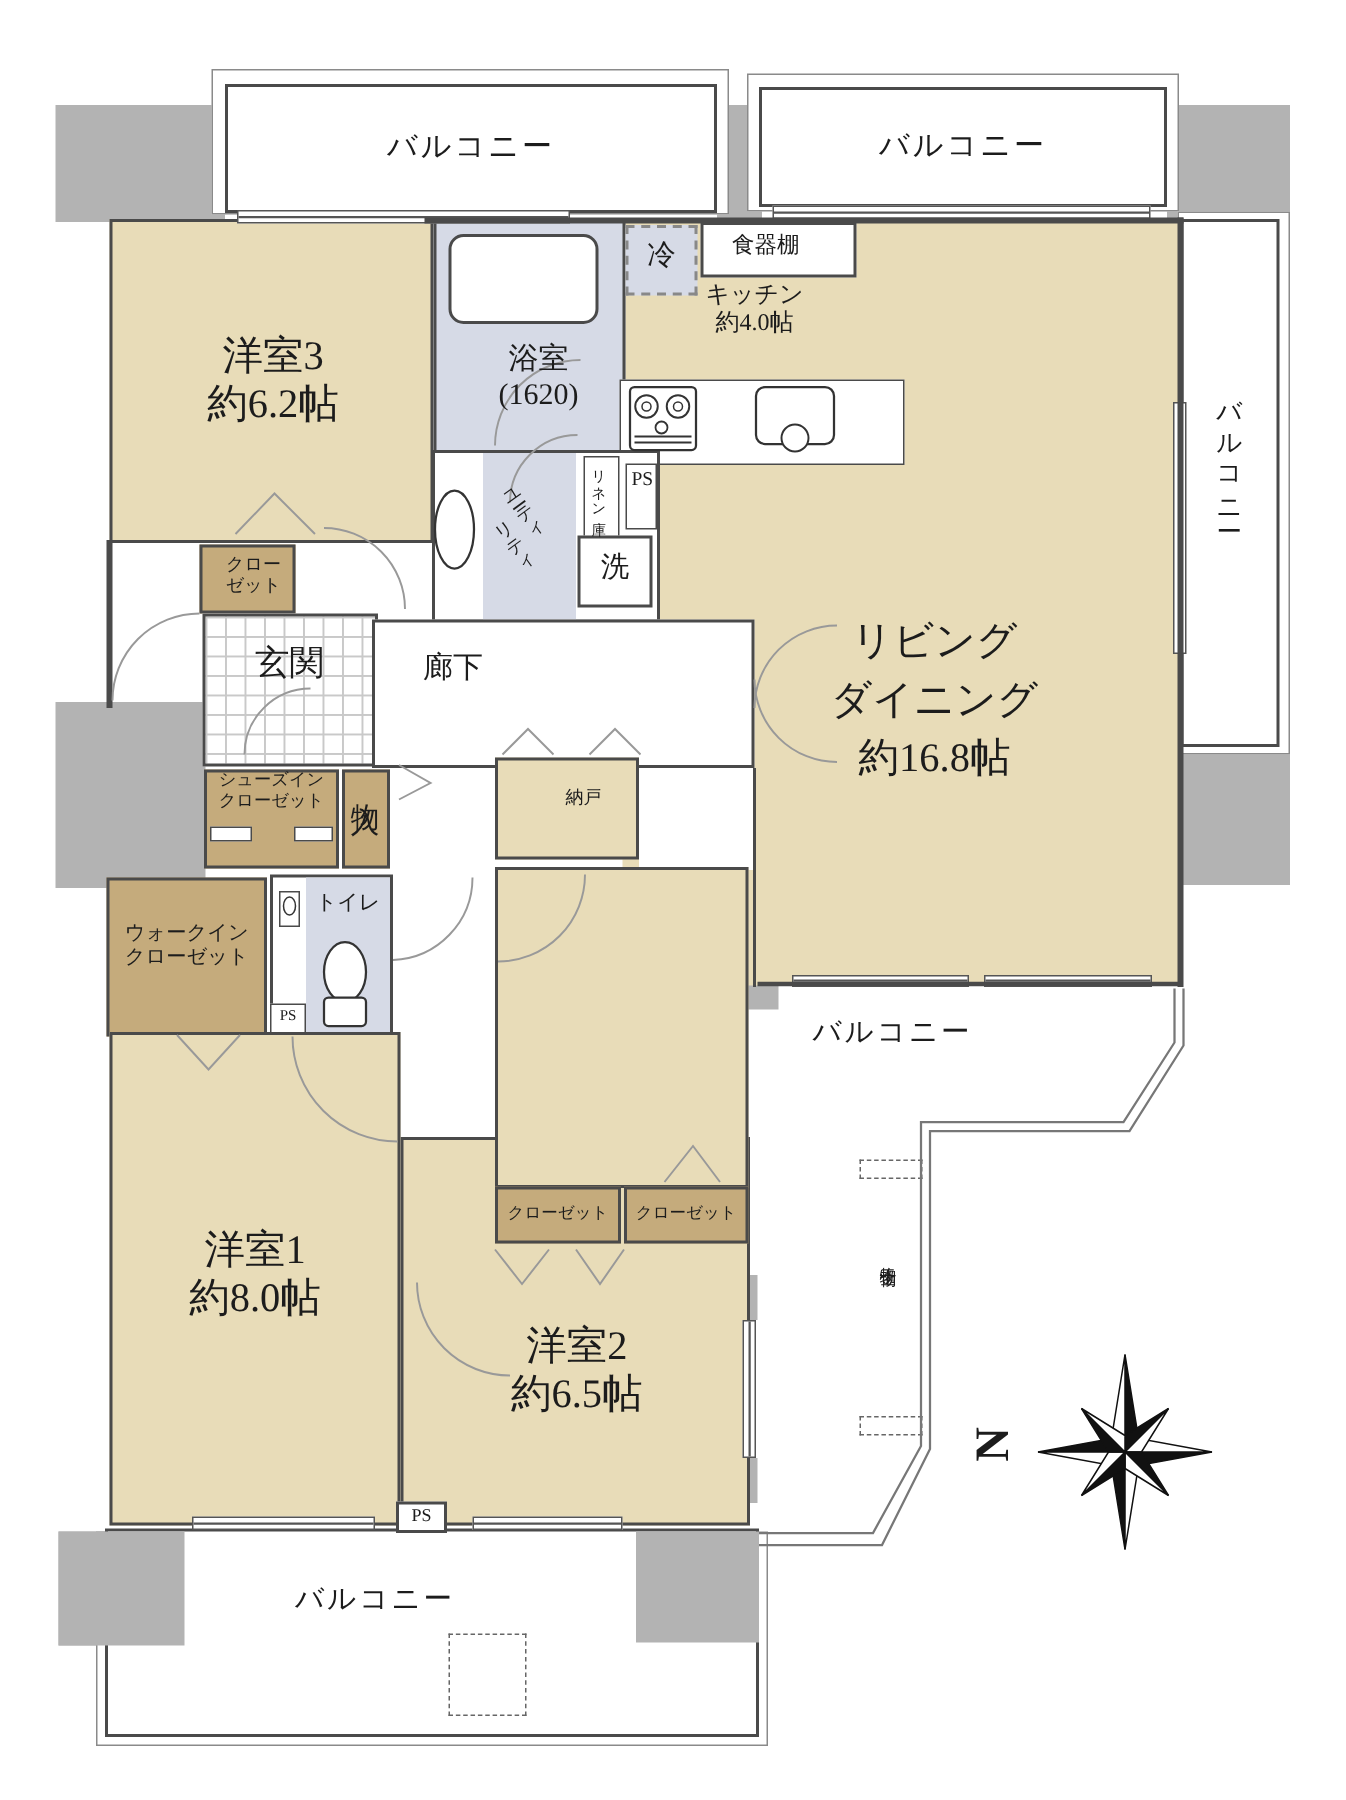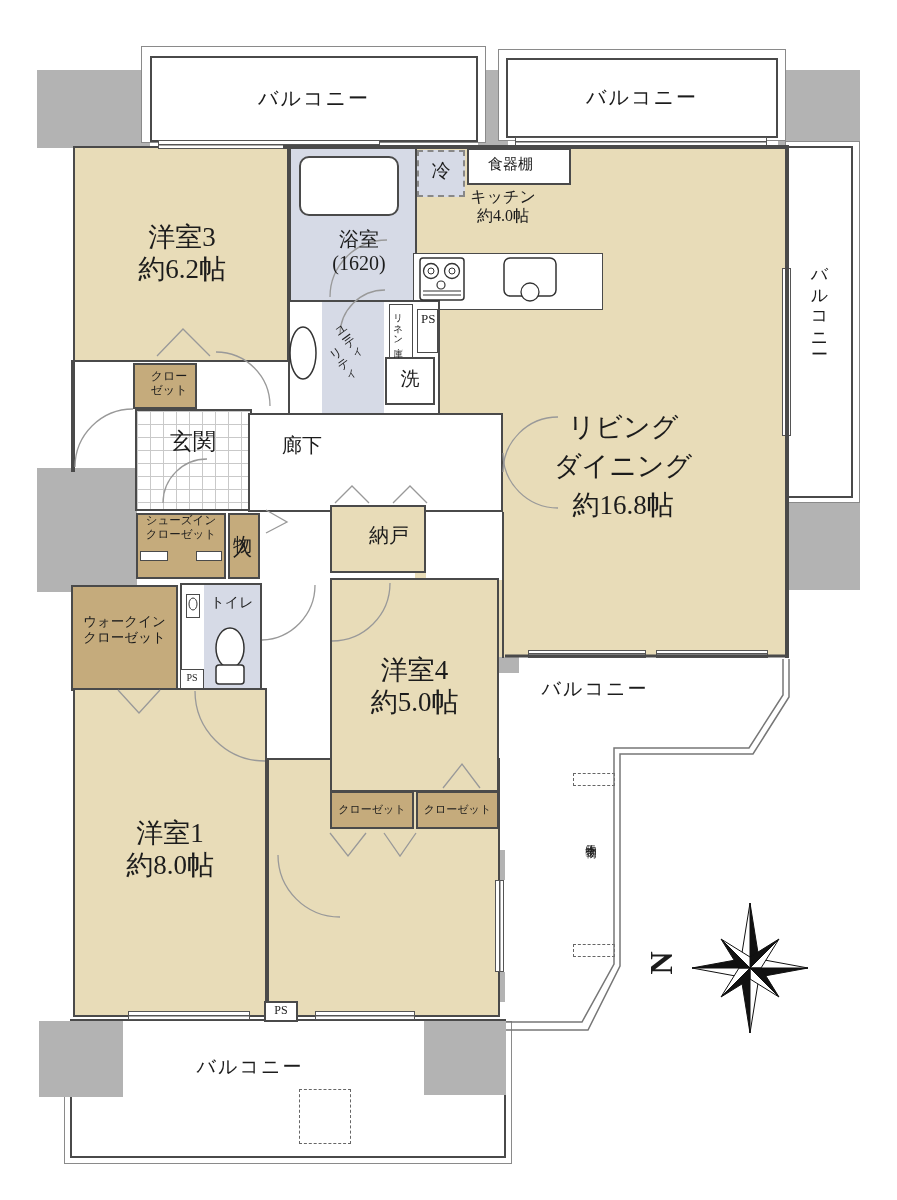--- a/index.html
+++ b/index.html
@@ -186,40 +186,40 @@
   <div class="lbl" style="left:120px;top:1056px;width:260px;font-size:19px;letter-spacing:2px">バルコニー</div>
 
   <div class="lbl" style="left:77px;top:222px;width:210px;font-size:27px">
     <div>洋室3</div>
     <div>約6.2帖</div>
   </div>
   <div class="lbl" style="left:73px;top:818px;width:194px;font-size:27px">
     <div>洋室1</div>
     <div>約8.0帖</div>
   </div>
-  <div class="lbl" style="left:330px;top:655px;width:169px;font-size:27px">
-    <div>洋室4</div>
-    <div>約5.0帖</div>
+  <div class="lbl" style="left:268px;top:882px;width:233px;font-size:27px">
+    <div>洋室2</div>
+    <div>約6.5帖</div>
   </div>
   <div class="lbl" style="left:523px;top:408px;width:200px;font-size:27px;line-height:1.45">
     <div>リビング</div>
     <div>ダイニング</div>
     <div>約16.8帖</div>
   </div>
   <div class="lbl" style="left:413px;top:188px;width:180px;font-size:16px">
     <div>キッチン</div>
     <div>約4.0帖</div>
   </div>
   <div class="lbl" style="left:309px;top:228px;width:100px;font-size:20px">
     <div>浴室</div>
     <div>(1620)</div>
   </div>
   <div class="lbl" style="left:137px;top:428px;width:112px;font-size:23px">玄関</div>
   <div class="lbl" style="left:252px;top:434px;width:100px;font-size:20px">廊下</div>
-  <div class="lbl" style="left:330px;top:524px;width:118px;font-size:20px">納戸</div>
+  <div class="lbl" style="left:330px;top:524px;width:118px;font-size:12px">納戸</div>
   <div class="lbl" style="left:204px;top:595px;width:56px;font-size:14px;">トイレ</div>
   <div class="lbl" style="left:71px;top:614px;width:107px;font-size:13.5px">
     <div>ウォークイン</div>
     <div>クローゼット</div>
   </div>
   <div class="lbl" style="left:136px;top:514px;width:90px;font-size:11.5px">
     <div>シューズイン</div>
     <div>クローゼット</div>
   </div>
   <div class="lbl" style="left:133px;top:369px;width:72px;font-size:12px">

